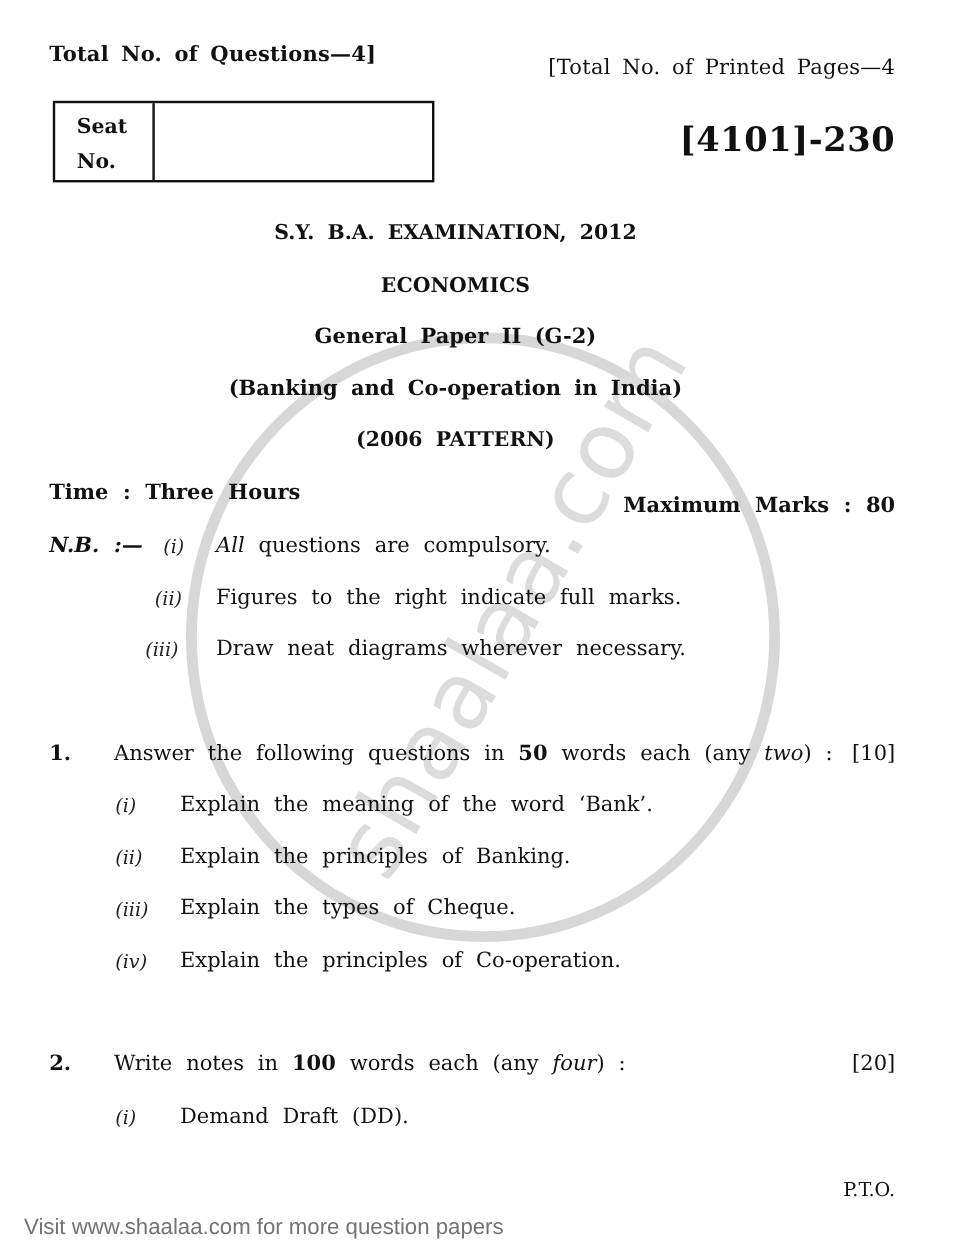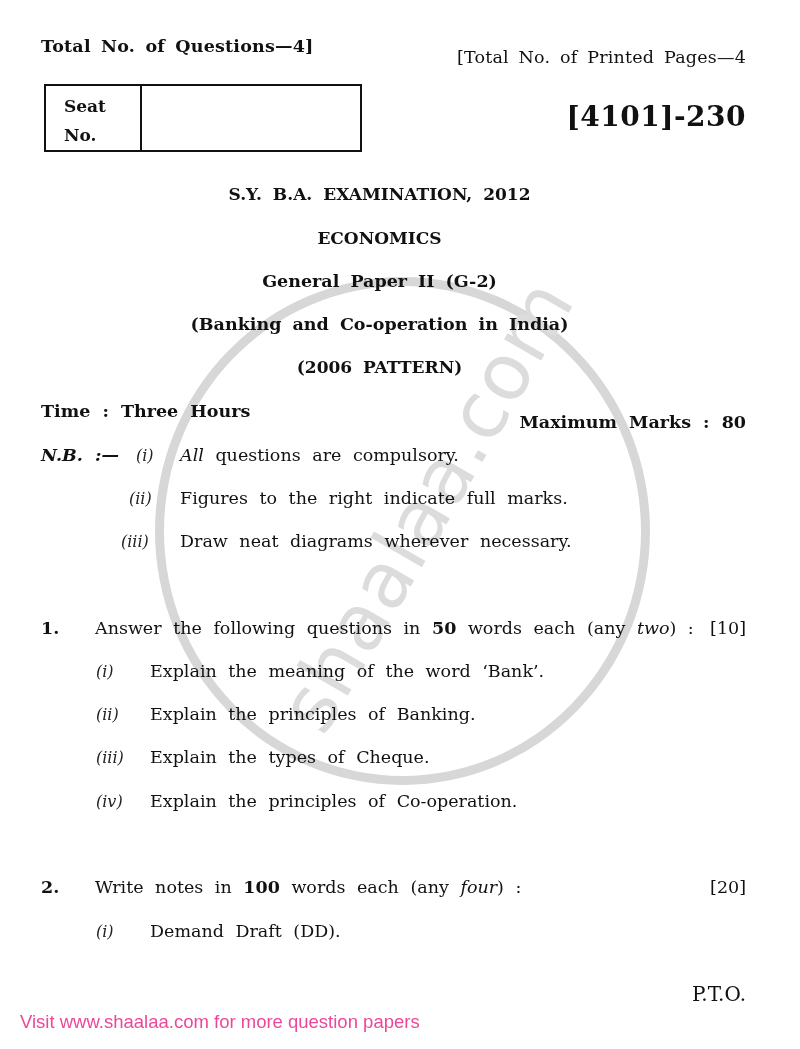--- a/index.html
+++ b/index.html
@@ -8,21 +8,21 @@
     font-family:"DejaVu Serif", "Liberation Serif", serif;
     color:#111;
   }
   .abs { position:absolute; white-space:nowrap; }
   .hdr { font-size:17.5px; word-spacing:4px; letter-spacing:0.2px; }
   .seatbox {
     position:absolute; left:44px; top:84px; width:318px; height:68px;
     border:2px solid #111; box-sizing:border-box; display:flex;
   }
   .seatlabel {
-    width:96px; border-right:2px solid #111; box-sizing:border-box;
+    width:83px; border-right:2px solid #111; box-sizing:border-box;
     font-weight:bold; font-size:17px; padding:6px 0 0 18px; line-height:29px;
   }
   .seatfield { flex:1; }
   .code { font-weight:bold; font-size:28px; letter-spacing:0.5px; }
   .center { left:0; width:759px; text-align:center; font-size:17.5px; word-spacing:5px; }
   .bold { font-weight:bold; }
   .italic { font-style:italic; }
   .body-txt { font-size:17.5px; word-spacing:6px; }
   .roman { font-style:italic; font-size:16px; color:#222; }
   .watermark-ring {
@@ -32,21 +32,21 @@
   }
   .watermark-text {
     position:absolute; left:185px; top:480px; width:460px; text-align:center;
     font-family:"DejaVu Sans", "Liberation Sans", sans-serif;
     font-size:78px; color:#dcdcdc; transform:rotate(-60deg);
     transform-origin:center center; pointer-events:none; letter-spacing:1px;
   }
   .content { position:relative; z-index:2; }
   .footer-link {
     font-family:"Liberation Sans", "DejaVu Sans", sans-serif;
-    font-size:18.5px; color:#ec4899;
+    font-size:18.5px; color:#737373;
   }
 </style>
 </head>
 <body>
 
 <div class="watermark-ring"></div>
 <div class="watermark-text">shaalaa.com</div>
 
 <div class="content">
 
@@ -104,15 +104,15 @@
 
   <div class="abs body-txt bold" style="left:41px; top:877px;">2.</div>
   <div class="abs body-txt" style="left:95px; top:877px;">
     <span>Write notes in </span><span class="bold">100</span><span> words each (any </span><span class="italic">four</span><span>) :</span>
   </div>
   <div class="abs body-txt" style="right:54px; top:877px;margin-left:48px;">[20]</div>
 
   <div class="abs roman" style="left:96px; top:922px;">(i)</div>
   <div class="abs body-txt" style="left:150px; top:921px;">Demand Draft (DD).</div>
 
-  <div class="abs" style="right:54px; top:982px; font-size:20px;">P.T.O.</div>
+  <div class="abs" style="right:54px; top:982px; font-size:16px;">P.T.O.</div>
   <div class="abs footer-link" style="left:20px; top:1011px;">Visit www.shaalaa.com for more question papers</div>
 </div>
 
 </body></html>

